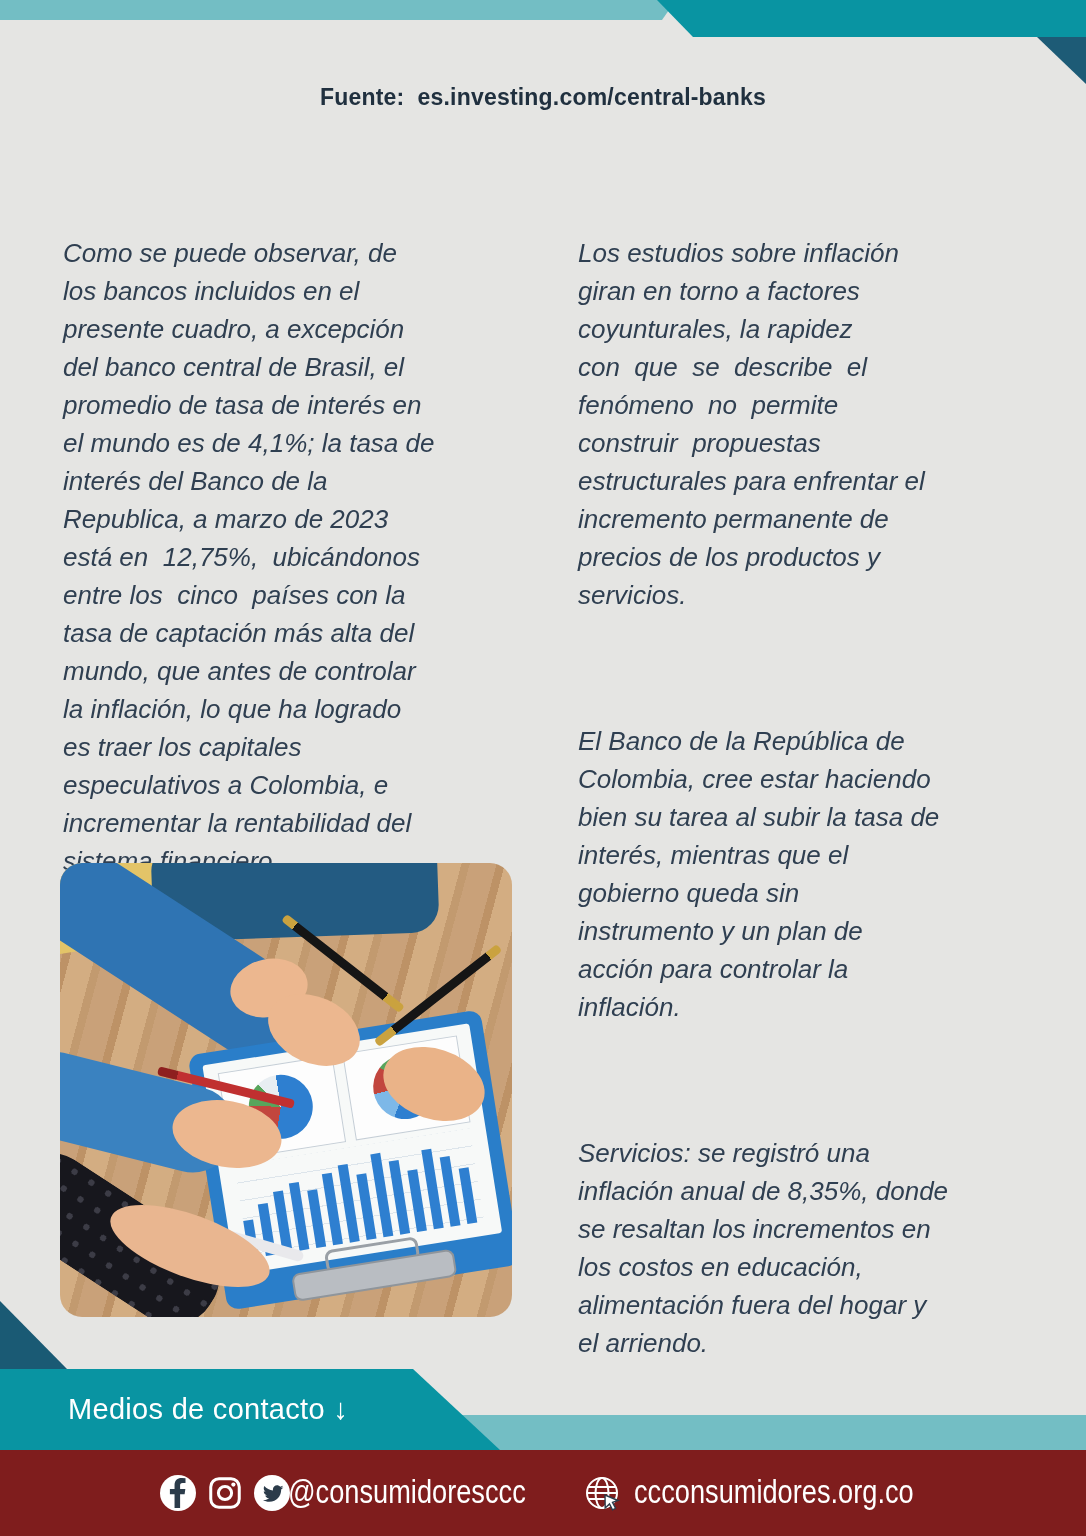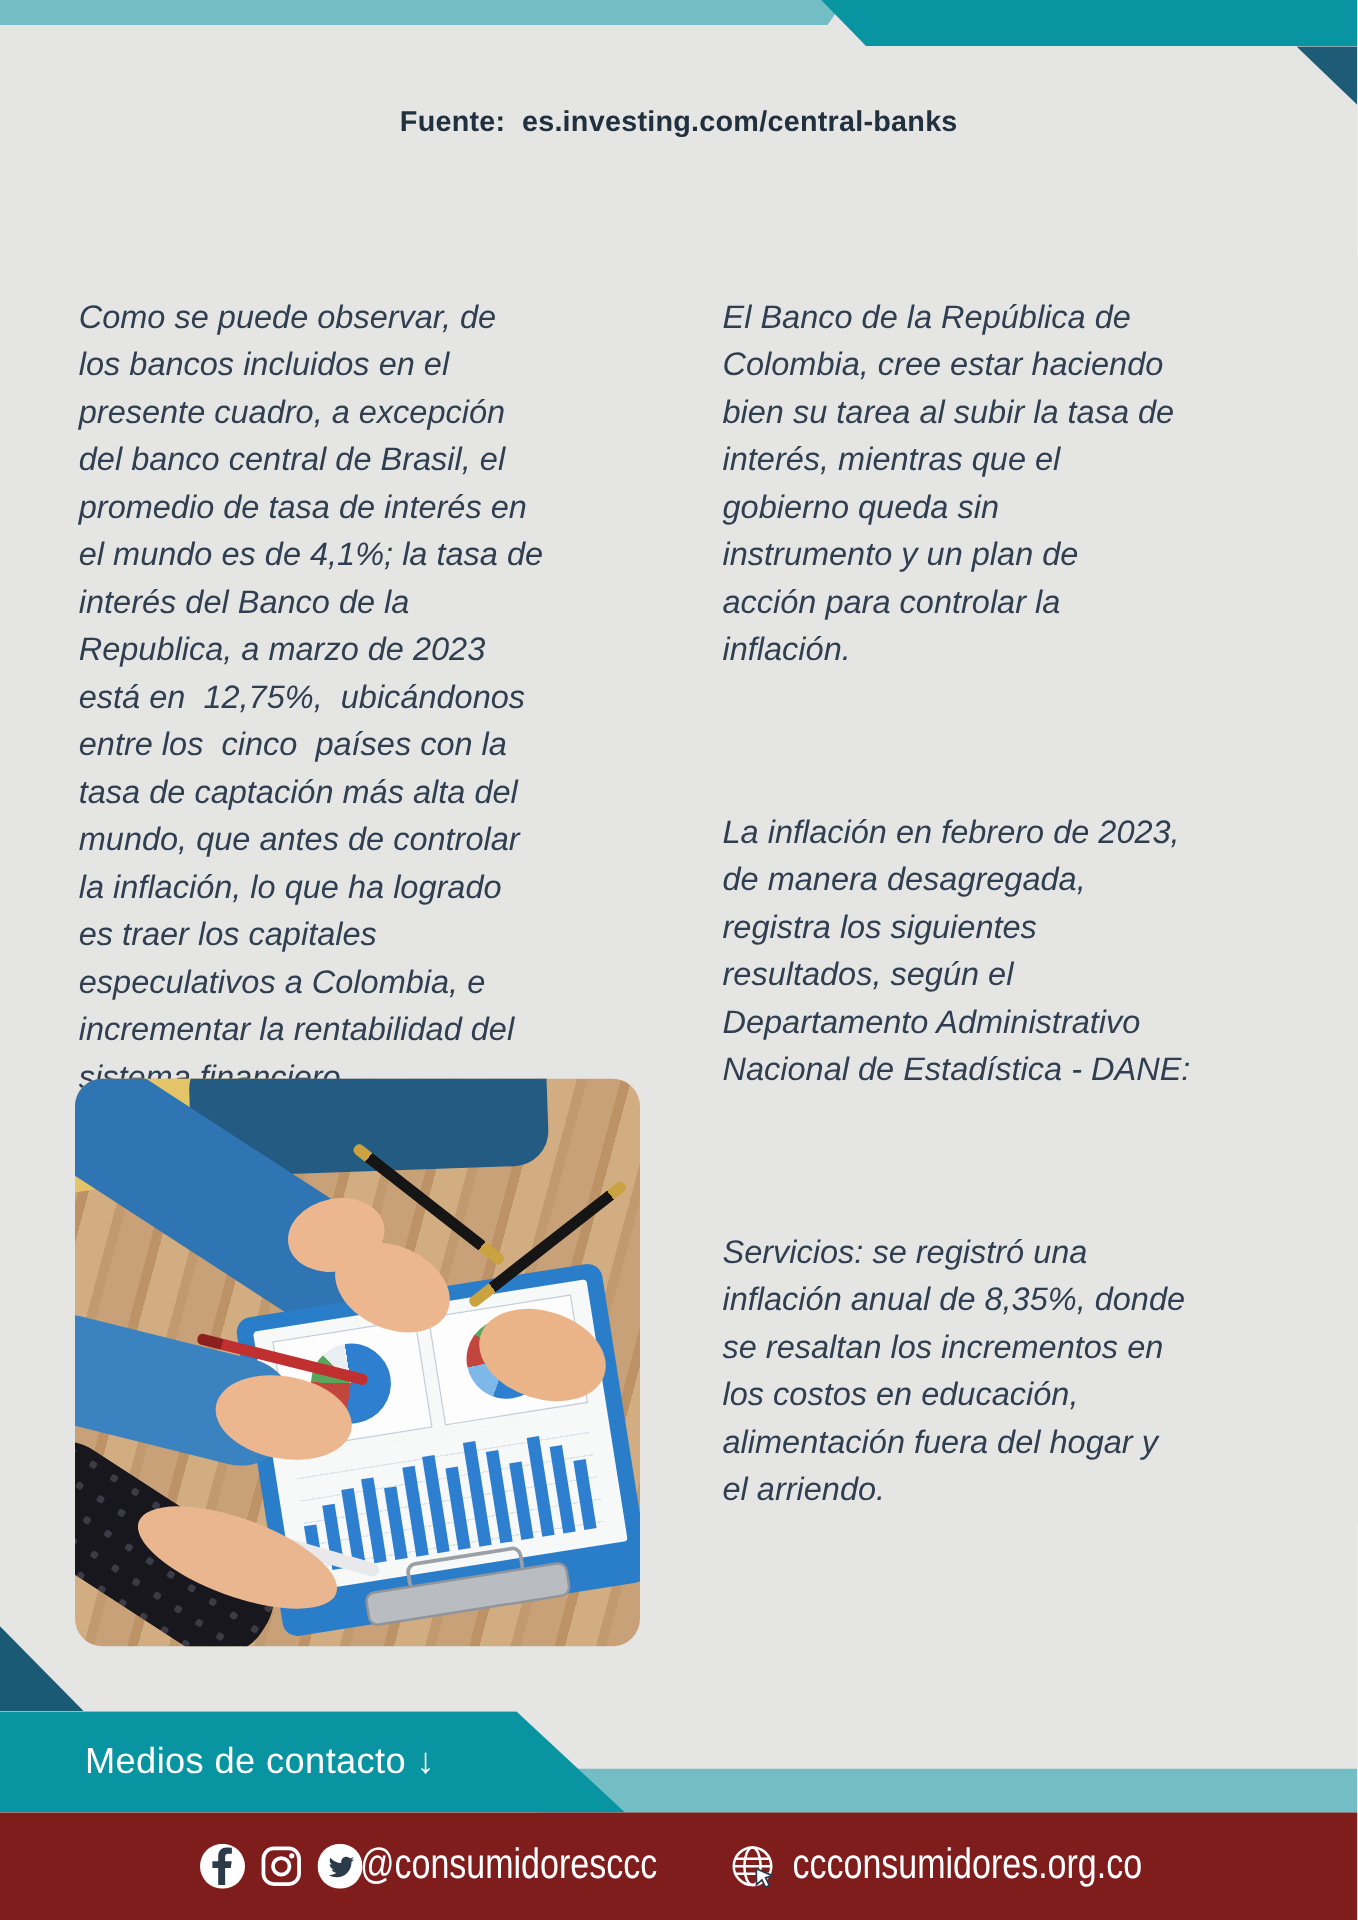--- a/index.html
+++ b/index.html
@@ -104,34 +104,38 @@
 tasa de captación más alta del
 mundo, que antes de controlar
 la inflación, lo que ha logrado
 es traer los capitales
 especulativos a Colombia, e
 incrementar la rentabilidad del
 sistema financiero
 Colombiano.</p>
   </div>
   <div class="col col-right">
+    <p>Los estudios sobre inflación
+giran en torno a factores
+coyunturales, la rapidez
+con  que  se  describe  el
+fenómeno  no  permite
+construir  propuestas
+estructurales para enfrentar el
+incremento permanente de
+precios de los productos y
+servicios.</p>
     <p>El Banco de la República de
 Colombia, cree estar haciendo
 bien su tarea al subir la tasa de
 interés, mientras que el
 gobierno queda sin
 instrumento y un plan de
 acción para controlar la
 inflación.</p>
-    <p>La inflación en febrero de 2023,
-de manera desagregada,
-registra los siguientes
-resultados, según el
-Departamento Administrativo
-Nacional de Estadística - DANE:</p>
     <p>Servicios: se registró una
 inflación anual de 8,35%, donde
 se resaltan los incrementos en
 los costos en educación,
 alimentación fuera del hogar y
 el arriendo.</p>
   </div>
 
   <div class="photo">
     <div class="wall"></div>

